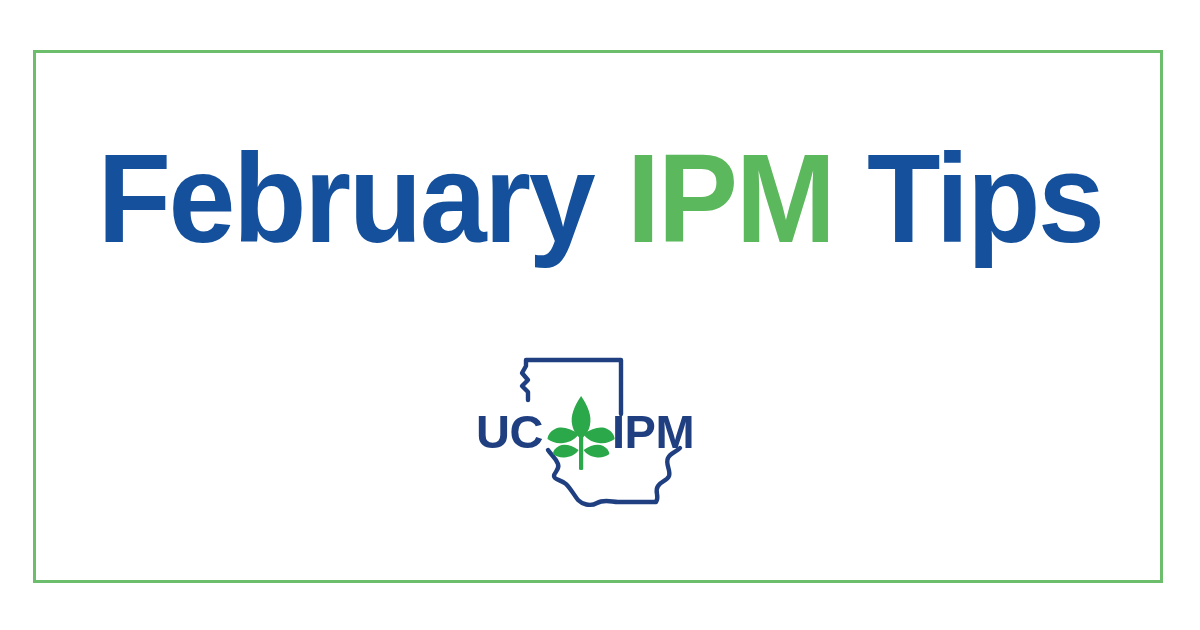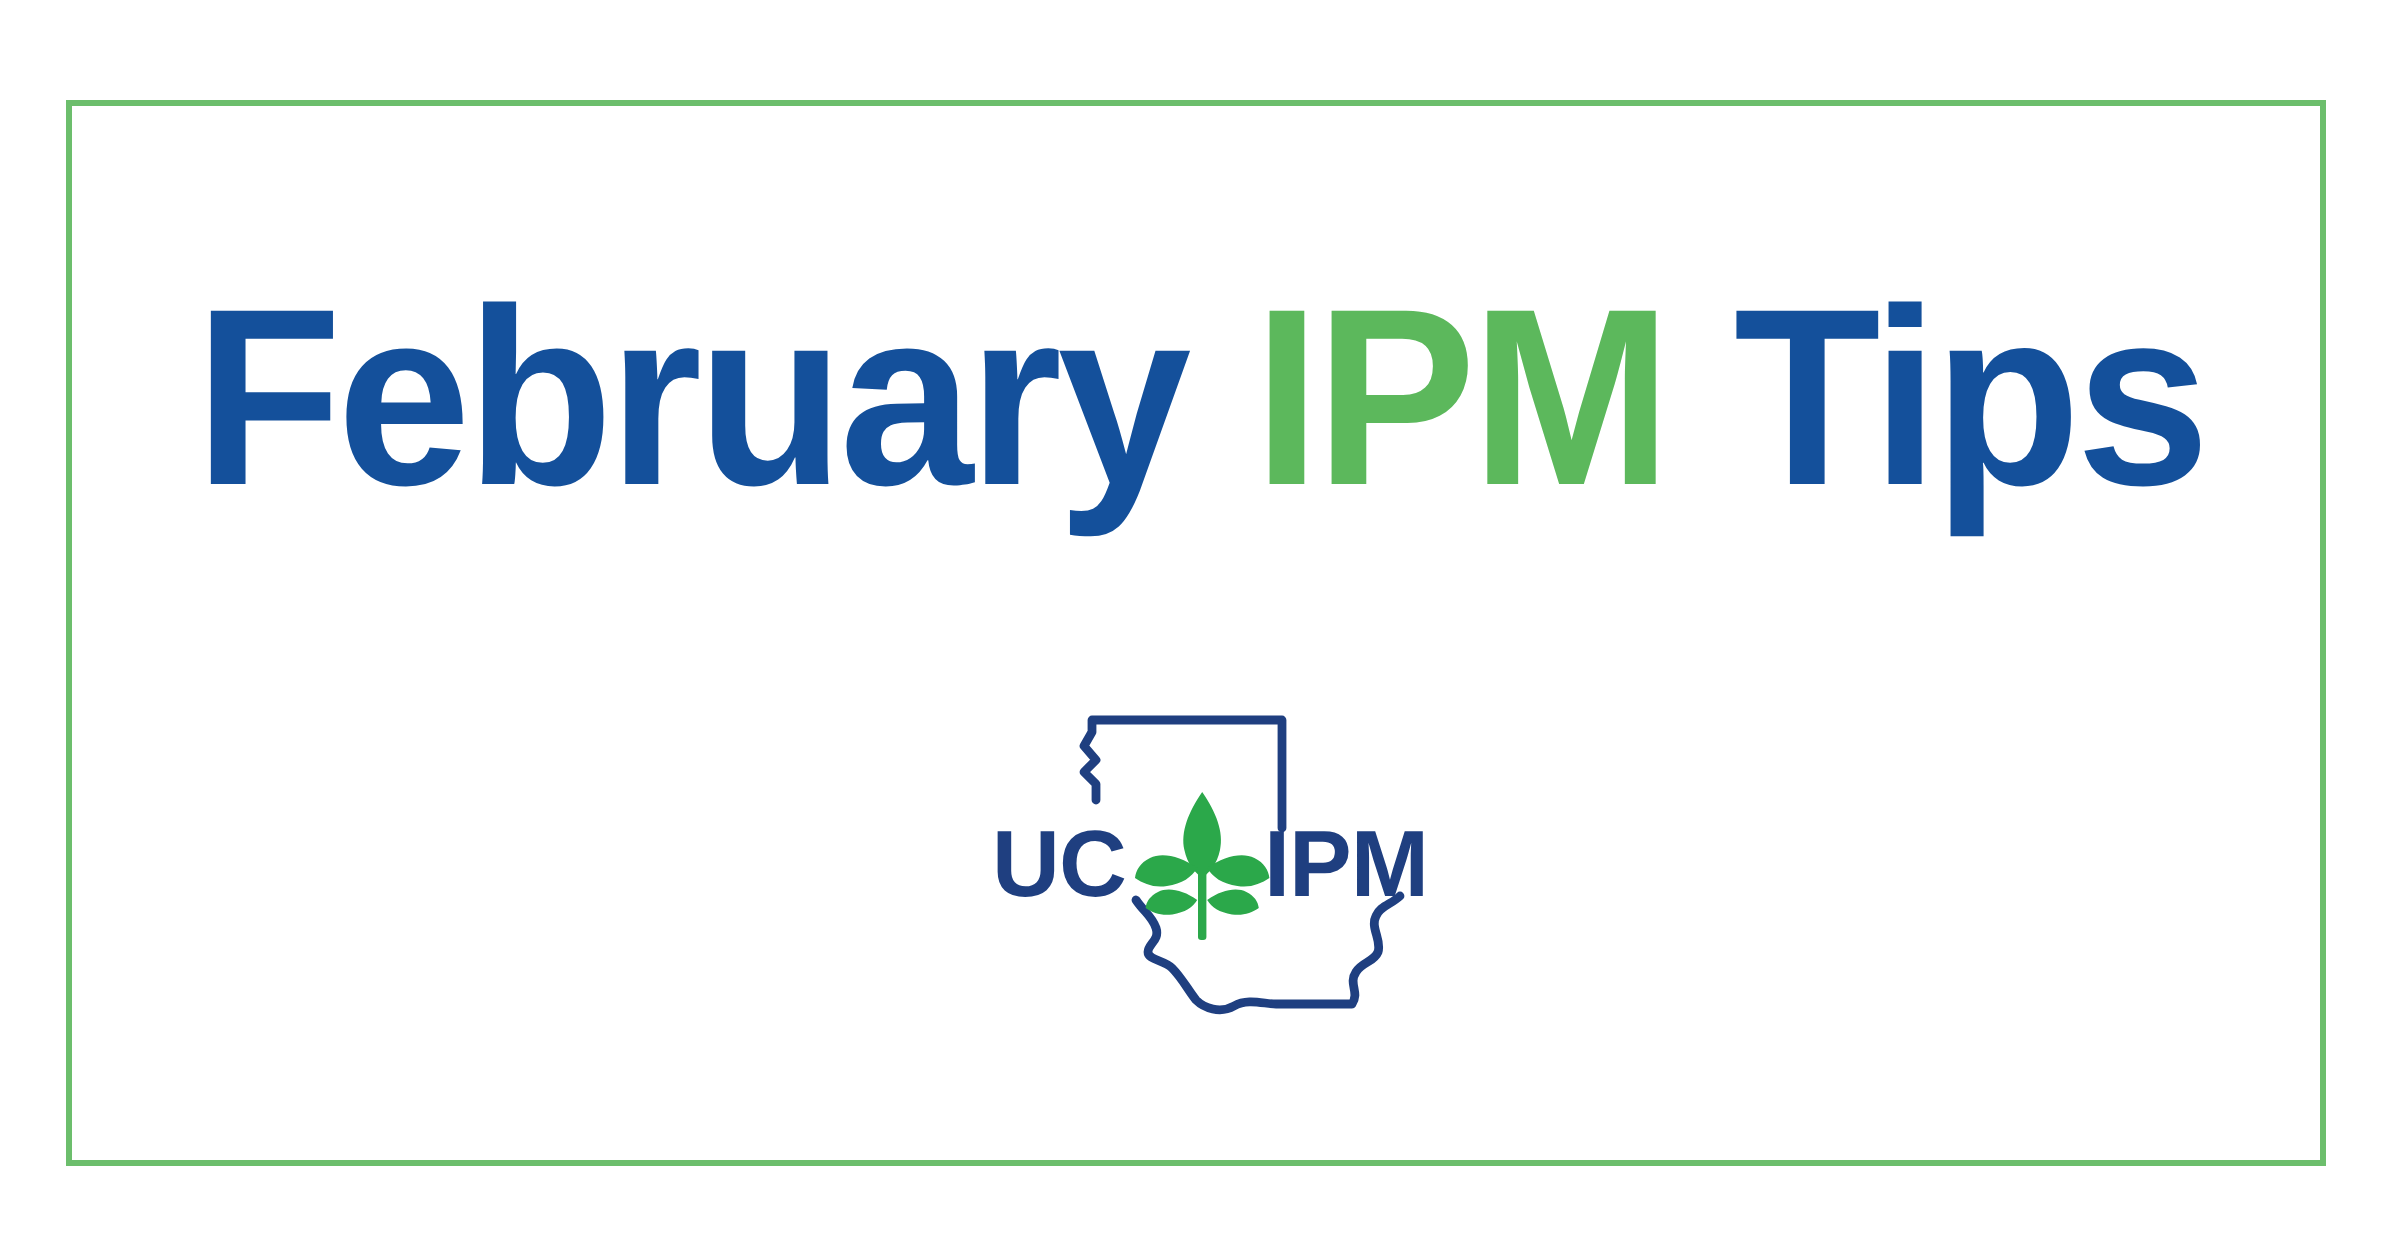--- a/index.html
+++ b/index.html
@@ -46,21 +46,21 @@
     transform: scaleX(0.955);
     transform-origin: 600px 0;
   }
   .w-blue  { color: #14509b; }
   .w-green { color: #5cb85c; }
   .sp { letter-spacing: 0; }
 
   
   #logo {
     position: absolute;
-    left: 488px;
+    left: 468px;
     top: 352px;
     width: 226px;
     height: 158px;
   }
   #logo svg { display: block; width: 226px; height: 158px; }
 </style>
 </head>
 <body>
 
 <div id="canvas">

